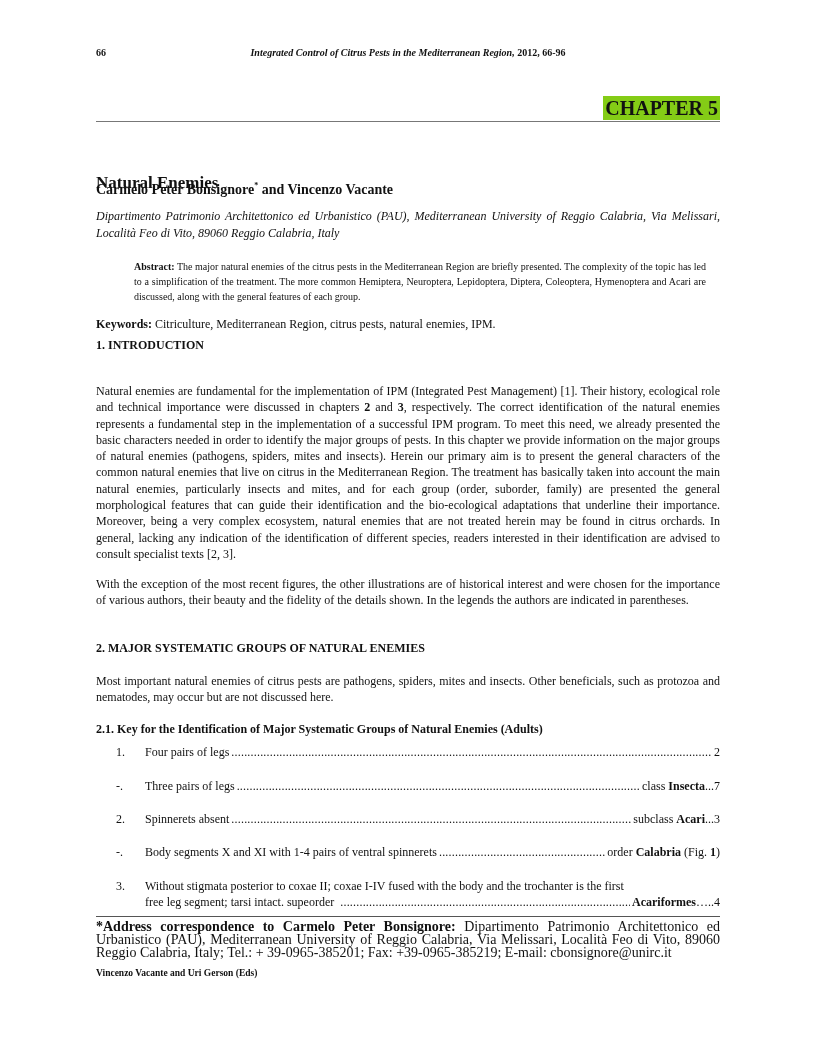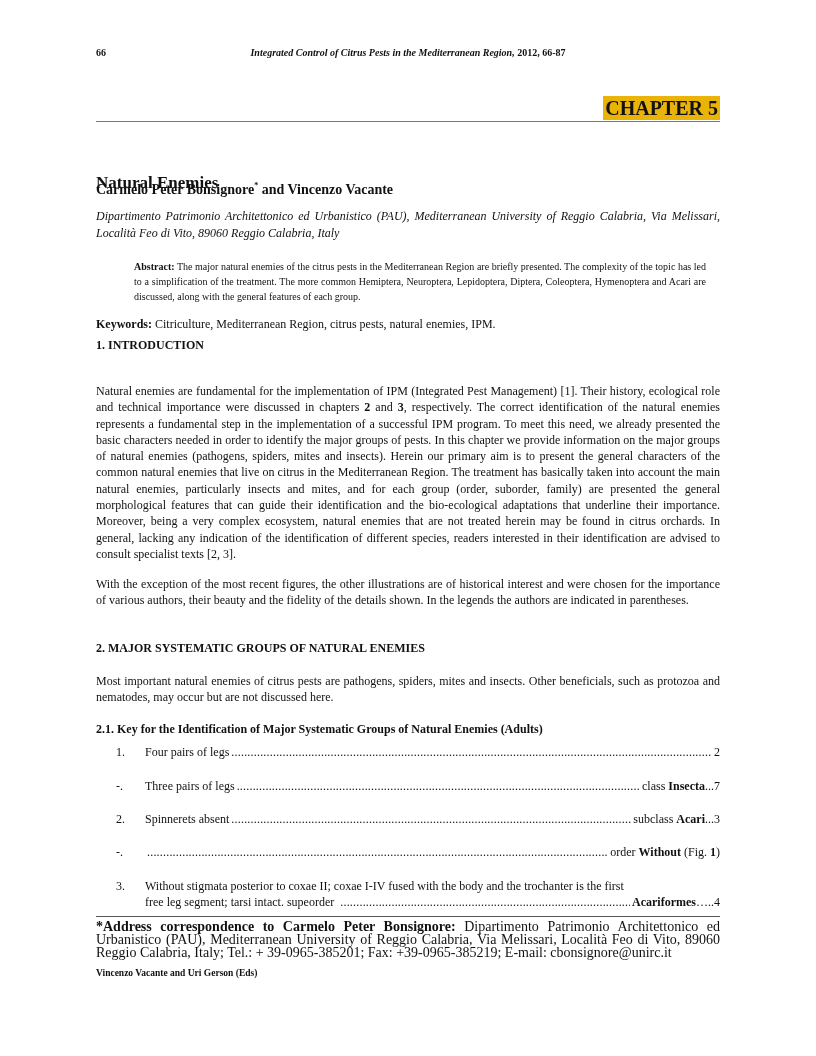--- a/index.html
+++ b/index.html
@@ -3,21 +3,21 @@
 <meta charset="utf-8">
 <style>
   html, body { margin: 0; padding: 0; background: #ffffff; }
   body { width: 816px; height: 1056px; position: relative; overflow: hidden;
          font-family: "Liberation Serif", "DejaVu Serif", serif; color: #111; }
   .abs { position: absolute; }
   .runhead { top: 47px; left: 96px; width: 624px; font-size: 10px; font-weight: bold; }
   .runhead .pg { position: absolute; left: 0; top: 0; }
   .runhead .jt { position: absolute; left: 0; width: 624px; text-align: center; font-style: italic; top: 0; }
   .runhead .jt b { font-style: normal; }
-  .chapter { top: 96px; right: 96px; font-size: 20px; font-weight: bold; background: #eab308; padding: 0 2px; line-height: 24px; }
+  .chapter { top: 96px; right: 96px; font-size: 20px; font-weight: bold; background: #84cc16; padding: 0 2px; line-height: 24px; }
   .rule-top { top: 121px; left: 96px; width: 624px; height: 1px; background: #777; }
   .title { top: 143px; left: 96px; font-size: 17px; font-weight: bold; margin-top: 30px; }
   .authors { top: 181px; left: 96px; font-size: 14px; font-weight: bold; }
   .authors sup { font-size: 8px; }
   .affil { top: 208px; left: 96px; width: 624px; font-size: 12px; font-style: italic; line-height: 17px; text-align: justify; }
   .abstract { top: 259px; left: 134px; width: 572px; font-size: 10px; line-height: 15px; text-align: justify; }
   .keywords { top: 317px; left: 96px; font-size: 12px; }
   .h1 { font-size: 12px; font-weight: bold; left: 96px; }
   .para { left: 96px; width: 624px; font-size: 12px; line-height: 16.3px; text-align: justify; }
   .key-row { left: 116px; width: 604px; font-size: 12px; line-height: 16px; }
@@ -29,21 +29,21 @@
   .key-row .tail { flex: 0 0 auto; white-space: nowrap; }
   .rule-foot { top: 916px; left: 96px; width: 624px; height: 1px; background: #555; }
   .footnote { top: 920px; left: 96px; width: 624px; font-size: 14px; line-height: 13px; text-align: justify; }
   .publisher { top: 967px; left: 96px; width: 624px; text-align: left; font-size: 9.5px; font-weight: bold; line-height: 12px; }
 </style>
 </head>
 <body>
 
 <div class="abs runhead">
   <span class="pg">66</span>
-  <span class="jt"><span>Integrated Control of Citrus Pests in the Mediterranean Region,</span><b> 2012, 66-87</b></span>
+  <span class="jt"><span>Integrated Control of Citrus Pests in the Mediterranean Region,</span><b> 2012, 66-96</b></span>
 </div>
 
 <div class="abs chapter">CHAPTER 5</div>
 <div class="abs rule-top"></div>
 
 <div class="abs title">Natural Enemies</div>
 
 <div class="abs authors">
   <span>Carmelo Peter Bonsignore</span><sup>*</sup><span> and Vincenzo Vacante</span>
 </div>
@@ -95,22 +95,23 @@
   <span class="body">
       <span class="lead">Spinnerets absent</span>
       <span class="dots"></span>
       <span class="tail"><span>subclass </span><b>Acari</b><span>...3</span></span>
     </span>
 </div>
 
 <div class="abs key-row" style="top:844px">
   <span class="num">-.</span>
   <span class="body">
+      <span class="lead">Body segments X and XI with 1-4 pairs of ventral spinnerets</span>
       <span class="dots"></span>
-      <span class="tail"><span>order </span><b>Without</b><span> (Fig. </span><b>1</b><span>)</span></span>
+      <span class="tail"><span>order </span><b>Calabria</b><span> (Fig. </span><b>1</b><span>)</span></span>
     </span>
 </div>
 
 <div class="abs key-row" style="top:878px">
   <span class="num">3.</span>
   <span class="body" style="top:0">
       <span class="lead">Without stigmata posterior to coxae II; coxae I-IV fused with the body and the trochanter is the first</span>
     </span>
   <span class="body" style="top:16px">
       <span class="lead">free leg segment; tarsi intact. supeorder</span>

